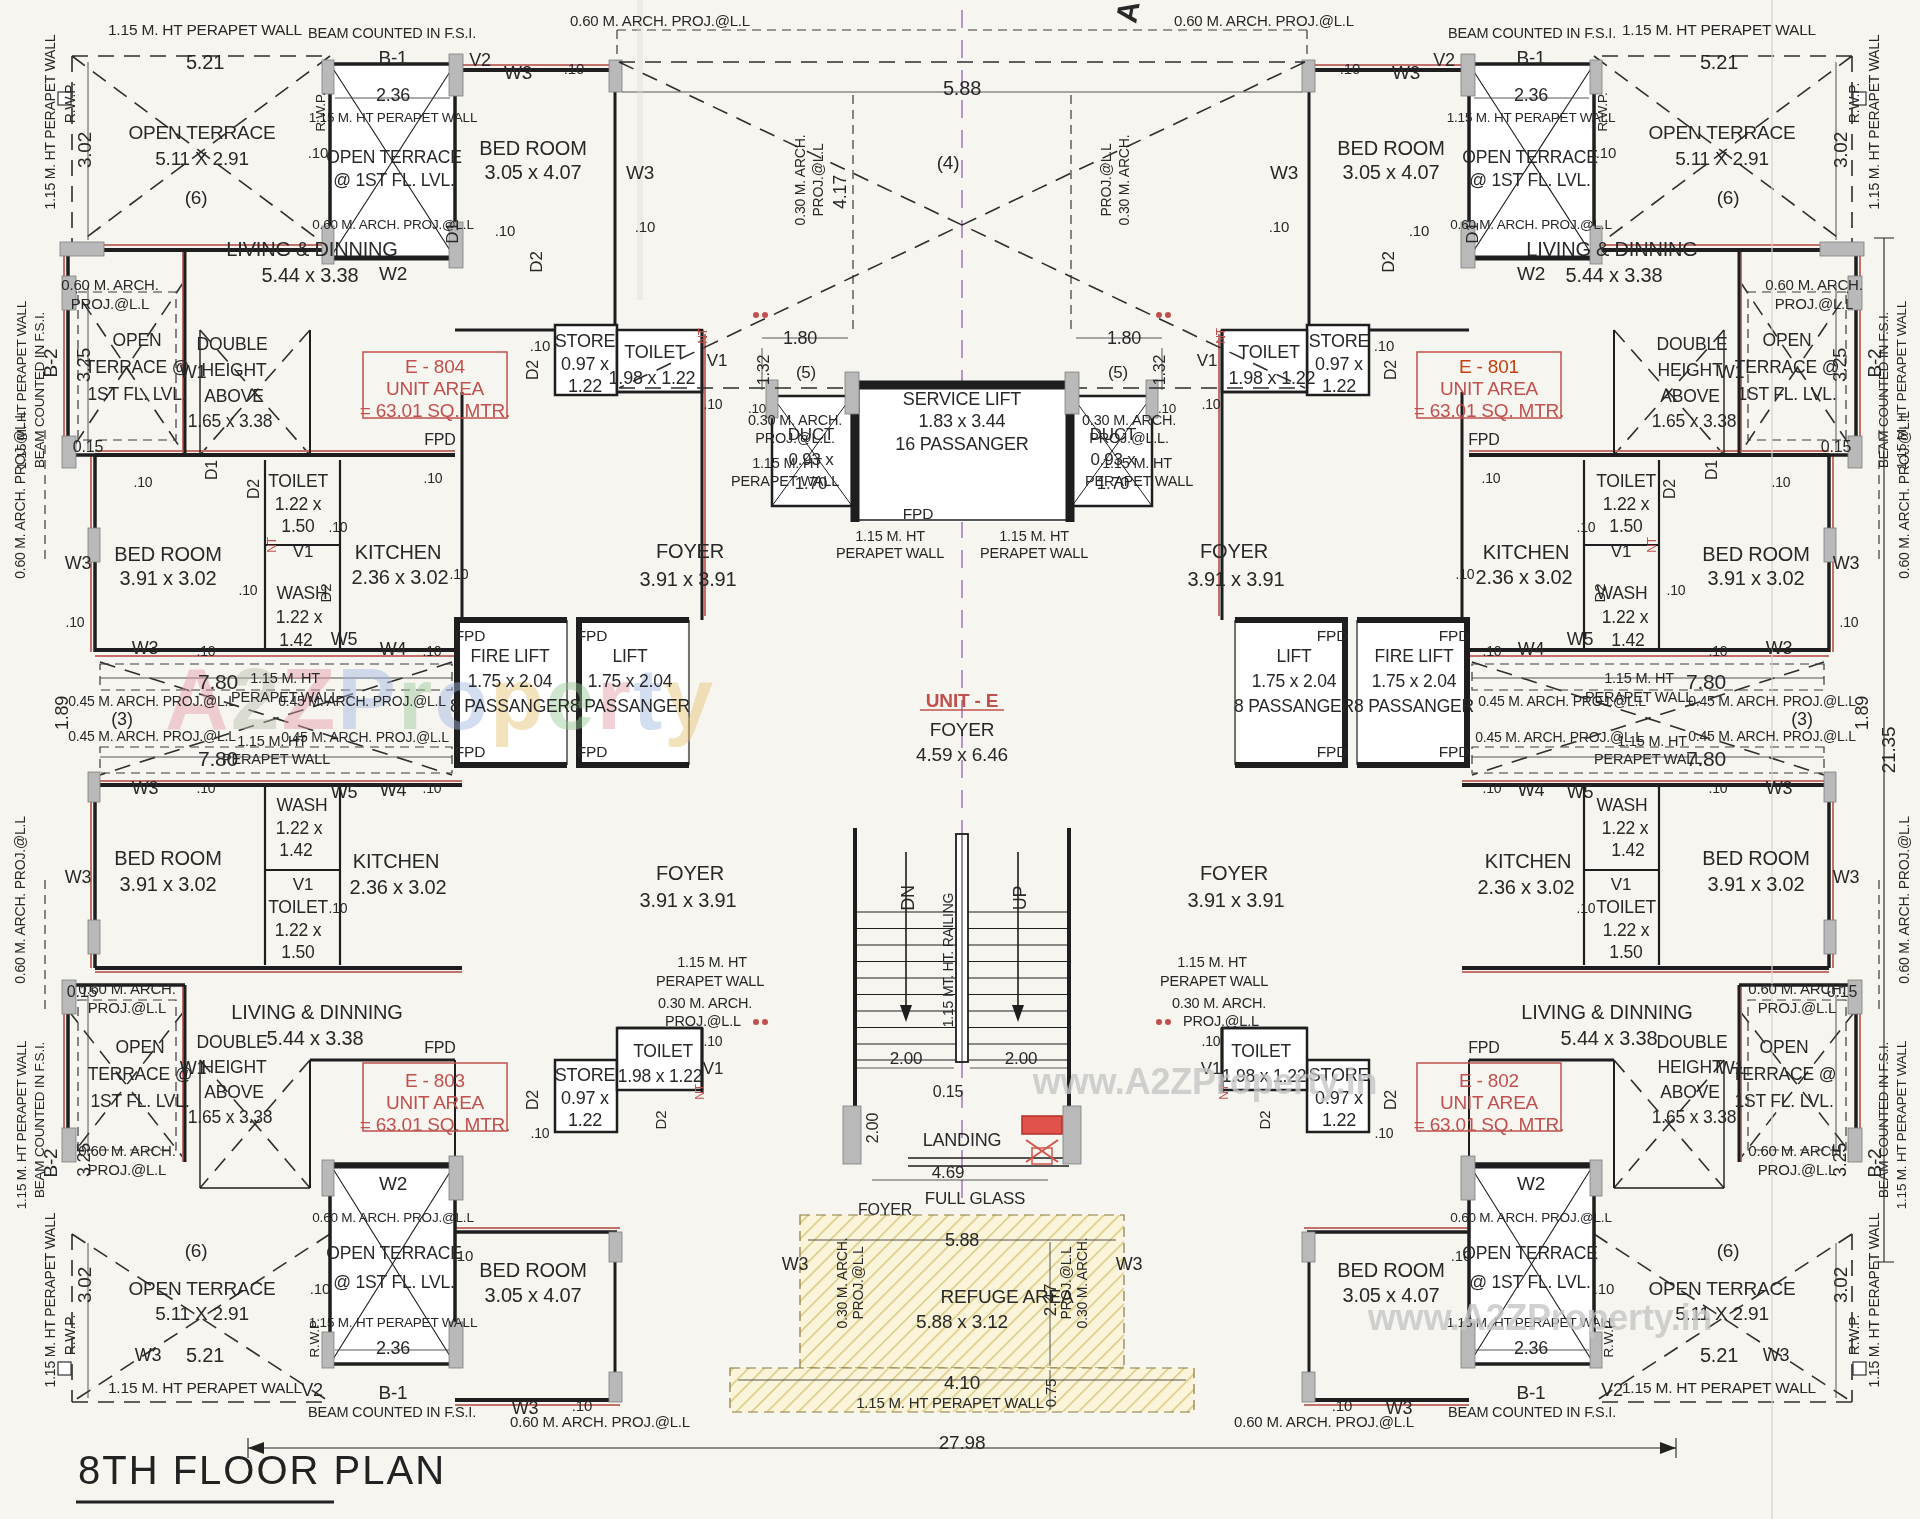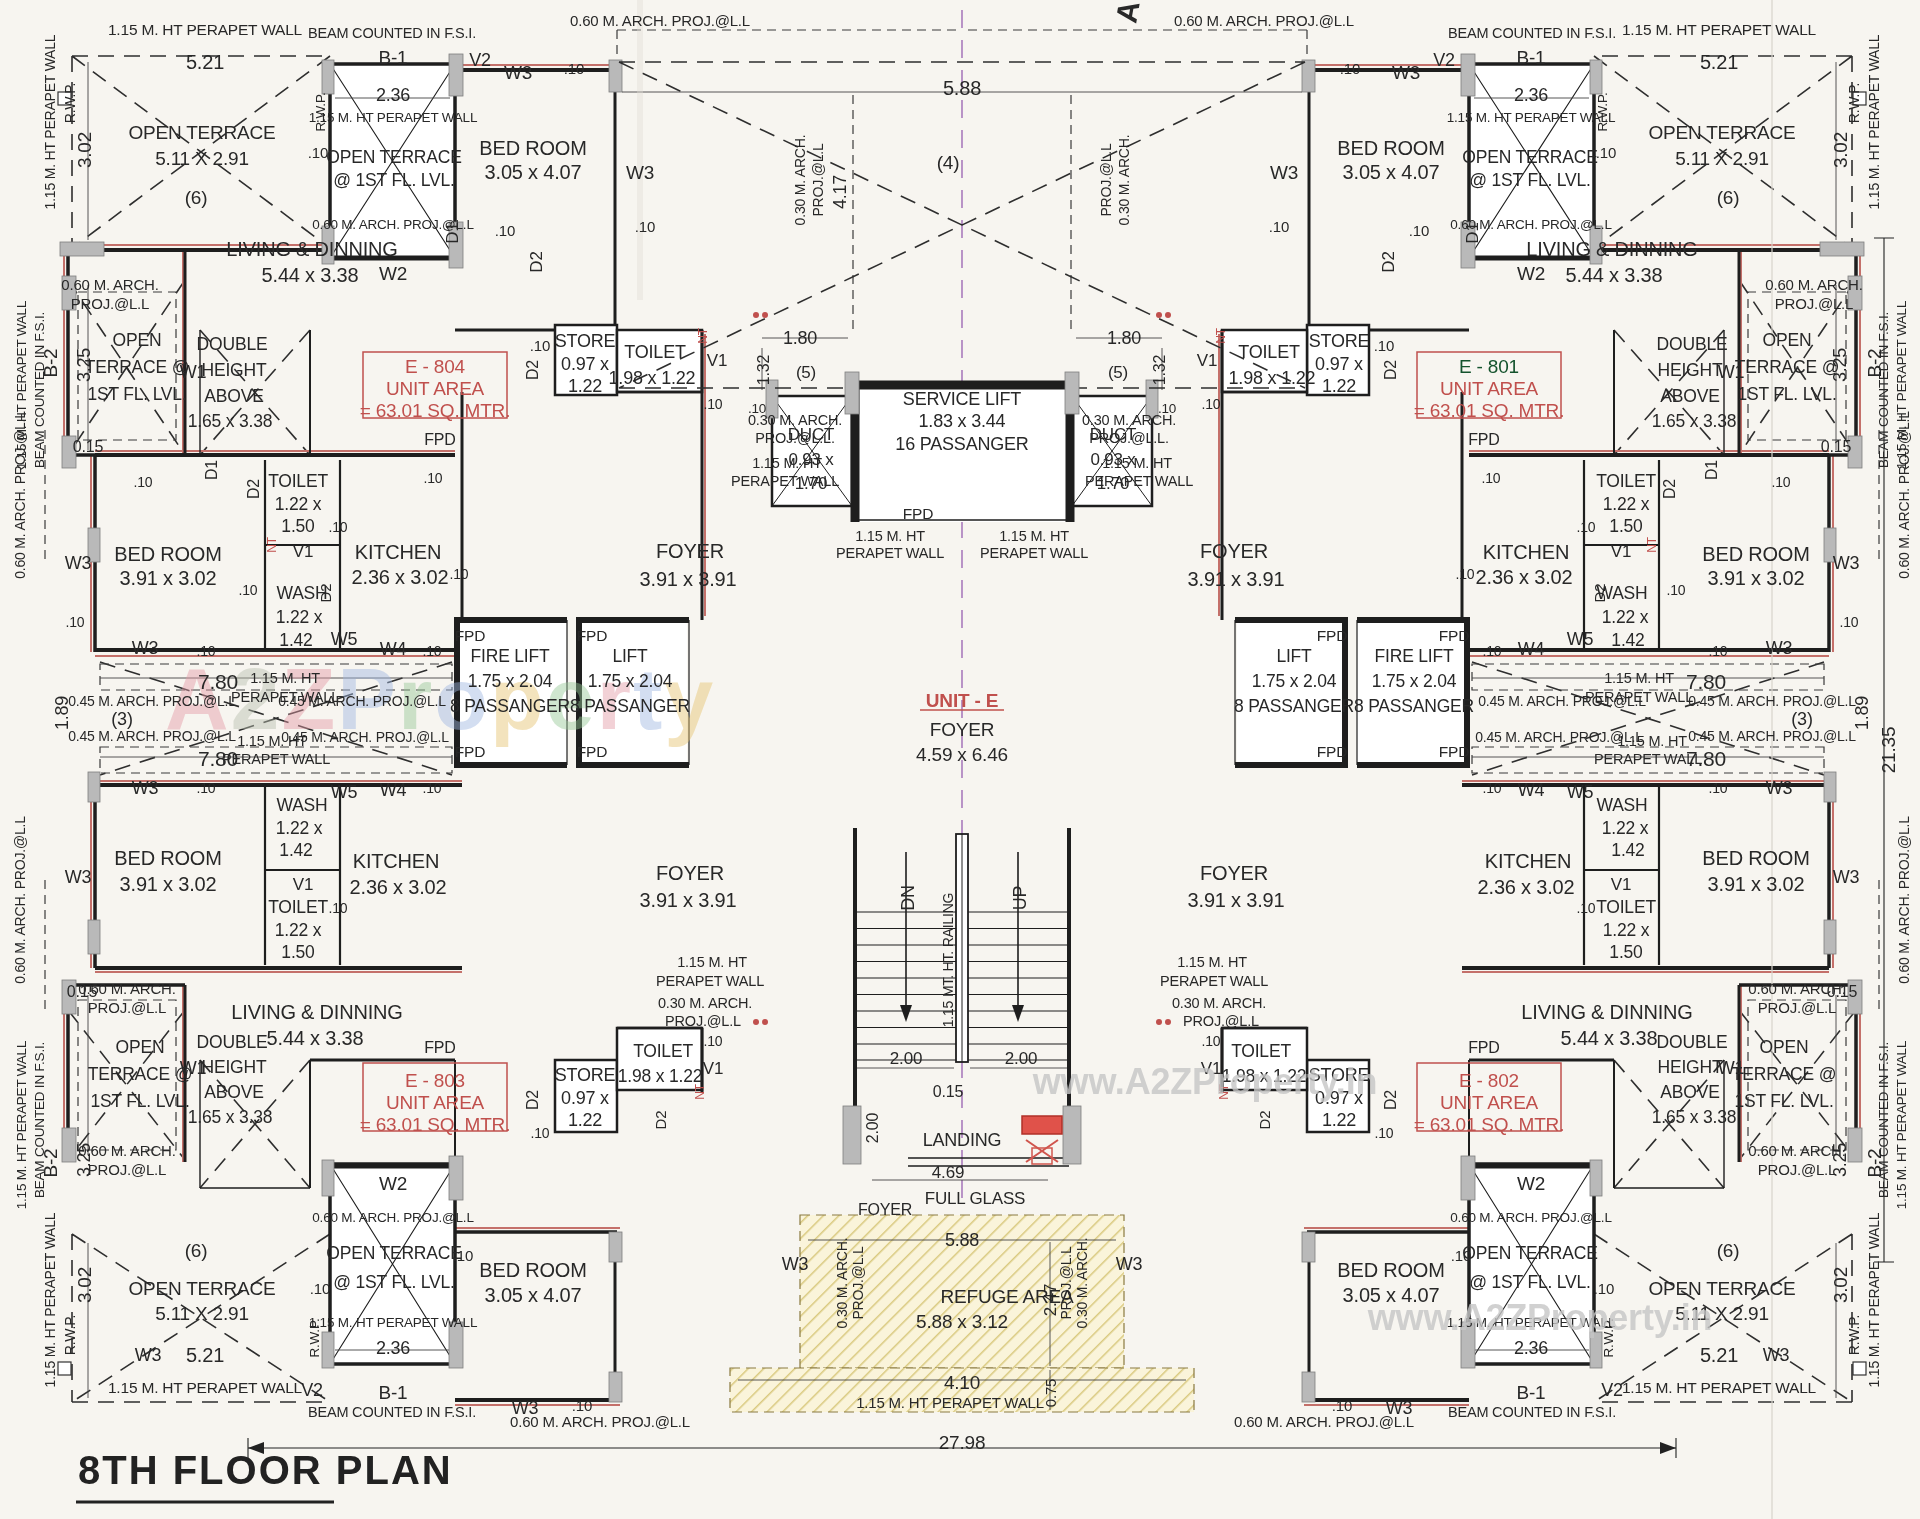--- a/index.html
+++ b/index.html
@@ -7,21 +7,21 @@
     position:relative;width:1920px;height:1519px;overflow:hidden;
     background:#f7f5f0;font-family:"Liberation Sans",sans-serif;
   }
   #drawing{position:absolute;left:0;top:0;z-index:1;}
   .lbl{
     position:absolute;white-space:nowrap;line-height:1;color:#282828;
     font-family:"Liberation Sans",sans-serif;letter-spacing:-0.2px;z-index:5;
   }
   #plan-title{
     position:absolute;left:78px;top:1448px;margin:0;z-index:6;
-    font-size:40px;font-weight:700;letter-spacing:2px;color:#222;
+    font-size:40px;font-weight:400;letter-spacing:2px;color:#222;
     font-family:"Liberation Sans",sans-serif;
   }
   #wm-colored{
     position:absolute;left:165px;top:648px;z-index:4;opacity:.45;
     font-weight:700;font-size:88px;letter-spacing:2px;display:flex;
     font-family:"Liberation Sans",sans-serif;
   }
 </style>
 </head>
 <body>
@@ -338,21 +338,21 @@
       <span class="lbl" style="left: 1692px; top: 345px; font-size: 17.5px; transform: translate(-50%, -50%);">DOUBLE</span>
       <span class="lbl" style="left: 234px; top: 371px; font-size: 17.5px; transform: translate(-50%, -50%);">HEIGHT</span>
       <span class="lbl" style="left: 1690px; top: 371px; font-size: 17.5px; transform: translate(-50%, -50%);">HEIGHT</span>
       <span class="lbl" style="left: 234px; top: 397px; font-size: 17.5px; transform: translate(-50%, -50%);">ABOVE</span>
       <span class="lbl" style="left: 1690px; top: 397px; font-size: 17.5px; transform: translate(-50%, -50%);">ABOVE</span>
       <span class="lbl" style="left: 230px; top: 422px; font-size: 17.5px; transform: translate(-50%, -50%);">1.65 x 3.38</span>
       <span class="lbl" style="left: 1694px; top: 422px; font-size: 17.5px; transform: translate(-50%, -50%);">1.65 x 3.38</span>
       <span class="lbl" style="left: 435px; top: 366px; font-size: 19px; color: rgb(192, 80, 77); transform: translate(-50%, -50%);">E - 804</span>
       <span class="lbl" style="left: 435px; top: 388px; font-size: 19px; color: rgb(192, 80, 77); transform: translate(-50%, -50%);">UNIT AREA</span>
       <span class="lbl" style="left: 435px; top: 410px; font-size: 19px; color: rgb(192, 80, 77); transform: translate(-50%, -50%);">= 63.01 SQ. MTR.</span>
-      <span class="lbl" style="left: 1489px; top: 366px; font-size: 19px; color: #14532d; transform: translate(-50%, -50%);">E - 801</span>
+      <span class="lbl" style="left: 1489px; top: 366px; font-size: 19px; color: #c2410c; transform: translate(-50%, -50%);">E - 801</span>
       <span class="lbl" style="left: 1489px; top: 388px; font-size: 19px; color: rgb(192, 80, 77); transform: translate(-50%, -50%);">UNIT AREA</span>
       <span class="lbl" style="left: 1489px; top: 410px; font-size: 19px; color: rgb(192, 80, 77); transform: translate(-50%, -50%);">= 63.01 SQ. MTR.</span>
       <span class="lbl" style="left: 585px; top: 341px; font-size: 18px; transform: translate(-50%, -50%);">STORE</span>
       <span class="lbl" style="left: 1339px; top: 341px; font-size: 18px; transform: translate(-50%, -50%);">STORE</span>
       <span class="lbl" style="left: 585px; top: 364px; font-size: 18px; transform: translate(-50%, -50%);">0.97 x</span>
       <span class="lbl" style="left: 1339px; top: 364px; font-size: 18px; transform: translate(-50%, -50%);">0.97 x</span>
       <span class="lbl" style="left: 585px; top: 386px; font-size: 18px; transform: translate(-50%, -50%);">1.22</span>
       <span class="lbl" style="left: 1339px; top: 386px; font-size: 18px; transform: translate(-50%, -50%);">1.22</span>
       <span class="lbl" style="left: 540px; top: 345px; font-size: 15px; transform: translate(-50%, -50%);">.10</span>
       <span class="lbl" style="left: 1384px; top: 345px; font-size: 15px; transform: translate(-50%, -50%);">.10</span>

